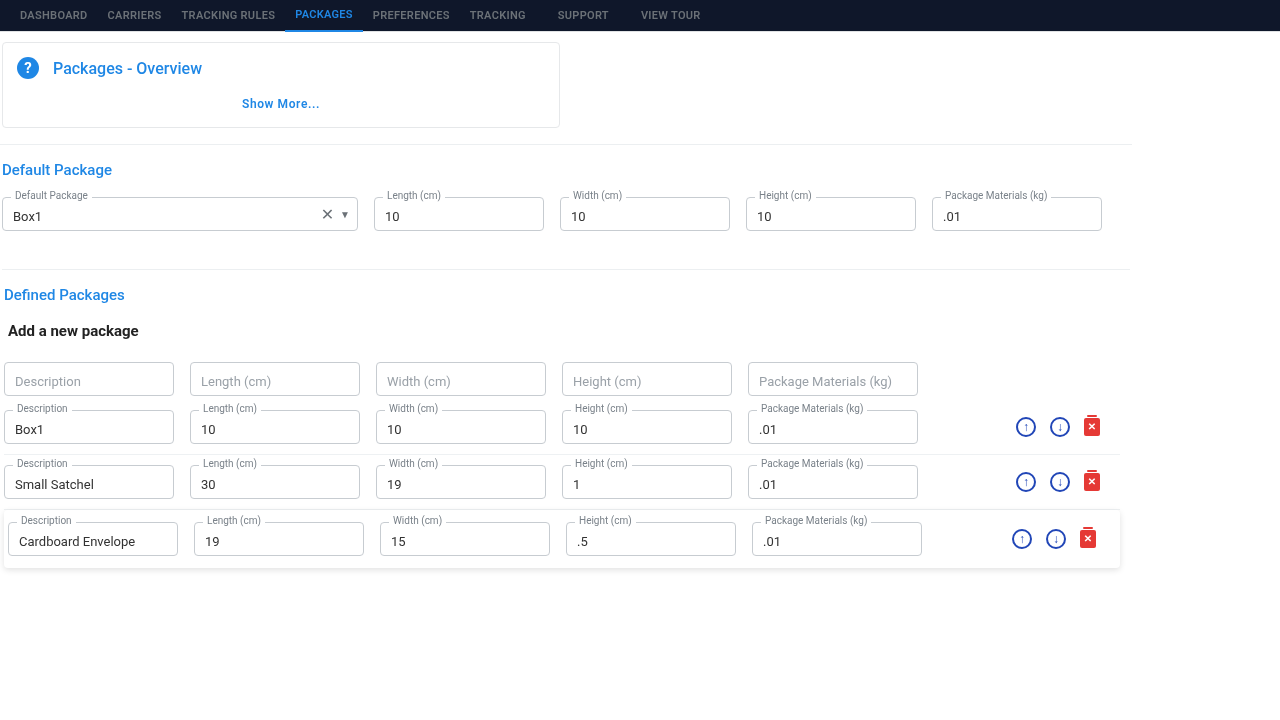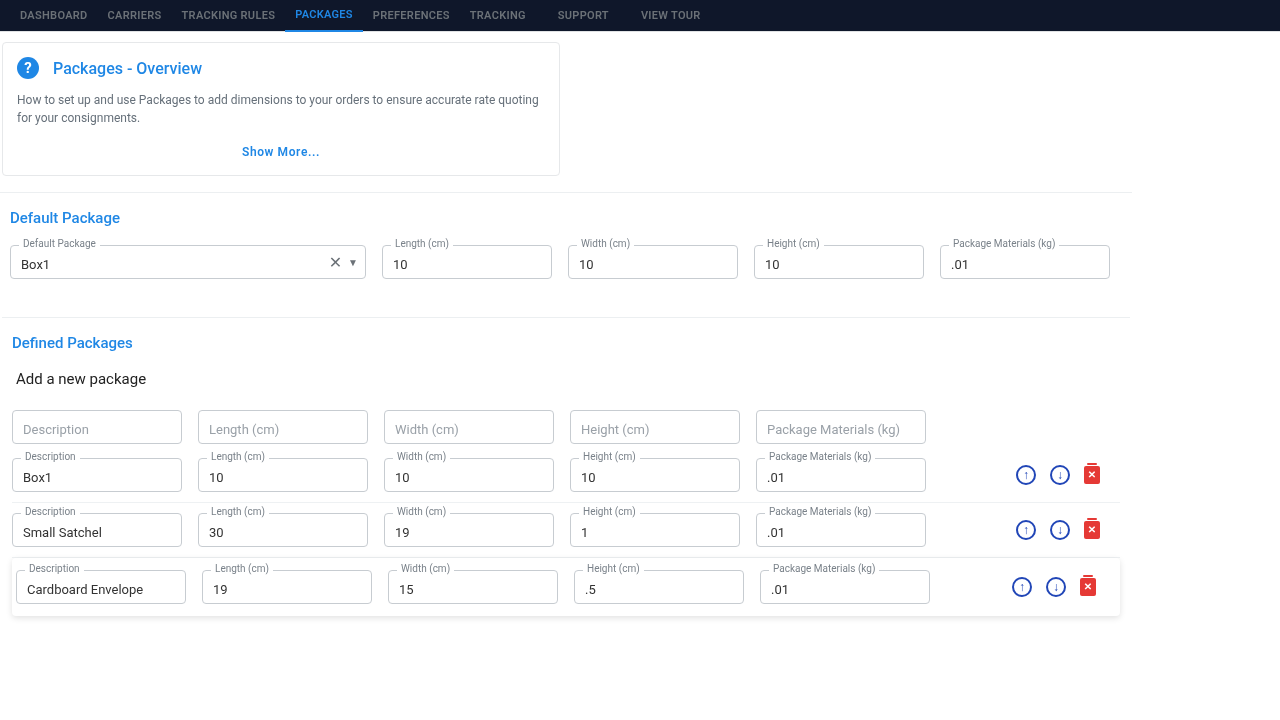--- a/index.html
+++ b/index.html
@@ -8,23 +8,23 @@
 .topnav a { color: #6b7177; font-size: 11px; font-weight: 600; letter-spacing: .3px; padding: 9px 10px; text-decoration: none; cursor: pointer; }
 .topnav a.active { color: #1f87e5; border-bottom: 2px solid #1f87e5; }
 .topnav .gap { width: 12px; }
 .card { border: 1px solid #e6e8ea; border-radius: 4px; margin: 10px 2px 0 2px; padding: 14px 14px 16px 14px; max-width: 558px; background:#fff; }
 .card-head { display:flex; align-items:center; gap:14px; margin-bottom:12px; }
 .qmark { width:22px; height:22px; border-radius:50%; background:#1f87e5; color:#fff; display:flex; align-items:center; justify-content:center; font-weight:700; font-size:15px; }
 .card-title { color:#1f87e5; font-size:16px; font-weight:500; }
 .card-desc { color:#66707a; font-size:12px; line-height:1.5; }
 .showmore { text-align:center; margin-top:16px; }
 .showmore a { color:#1f87e5; font-size:12px; font-weight:600; letter-spacing:.6px; cursor:pointer; }
-.section { border-top:1px solid #eceff1; margin-top:16px; padding:16px 10px 22px 10px; }
+.section { border-top:1px solid #eceff1; margin-top:16px; padding:16px 10px 22px 2px; }
 .section h2 { color:#1f87e5; font-size:15px; font-weight:500; margin-bottom:18px; }
-.section h3 { color:#222; font-size:15px; font-weight:400; margin:6px 0 22px 4px; }
+.section h3 { color:#222; font-size:15px; font-weight:700; margin:6px 0 22px 4px; }
 .row { display:flex; gap:16px; align-items:flex-start; }
 .row.pkgrow { padding:10px 0; border-bottom:1px solid #eef1f3; align-items:center; }
 .row.pkgrow:last-child { border-bottom:none; }
 .row.highlight { box-shadow:0 2px 6px rgba(0,0,0,0.12); border-radius:4px; padding:12px 4px; border-bottom:none; }
 .field { position:relative; }
 .field.wide { flex:0 0 356px; }
 .field.norm { flex:0 0 170px; }
 .field.med { flex:0 0 170px; }
 .row.addrow .field.norm, .row.addrow .field.med { flex:0 0 170px; }
 .input { width:100%; height:34px; border:1px solid #c7ccd1; border-radius:4px; padding:8px 10px 4px 10px; font-size:13px; color:#333; background:#fff; outline:none; }
@@ -63,21 +63,20 @@
   <a>VIEW TOUR</a>
 </div>
 
 <div class="content">
 
 <div class="card">
   <div class="card-head">
     <div class="qmark">?</div>
     <div class="card-title">Packages - Overview</div>
   </div>
-  <div class="card-desc">How to set up and use Packages to add dimensions to your orders to ensure accurate rate quoting for your consignments.</div>
   <div class="showmore"><a>Show More...</a></div>
 </div>
 
 <div class="section">
   <h2>Default Package</h2>
   <div class="row defrow">
     <div class="field wide">
       <span class="flabel">Default Package</span>
       <input class="input" readonly="" value="Box1" style="">
       <div class="sel-icons">

